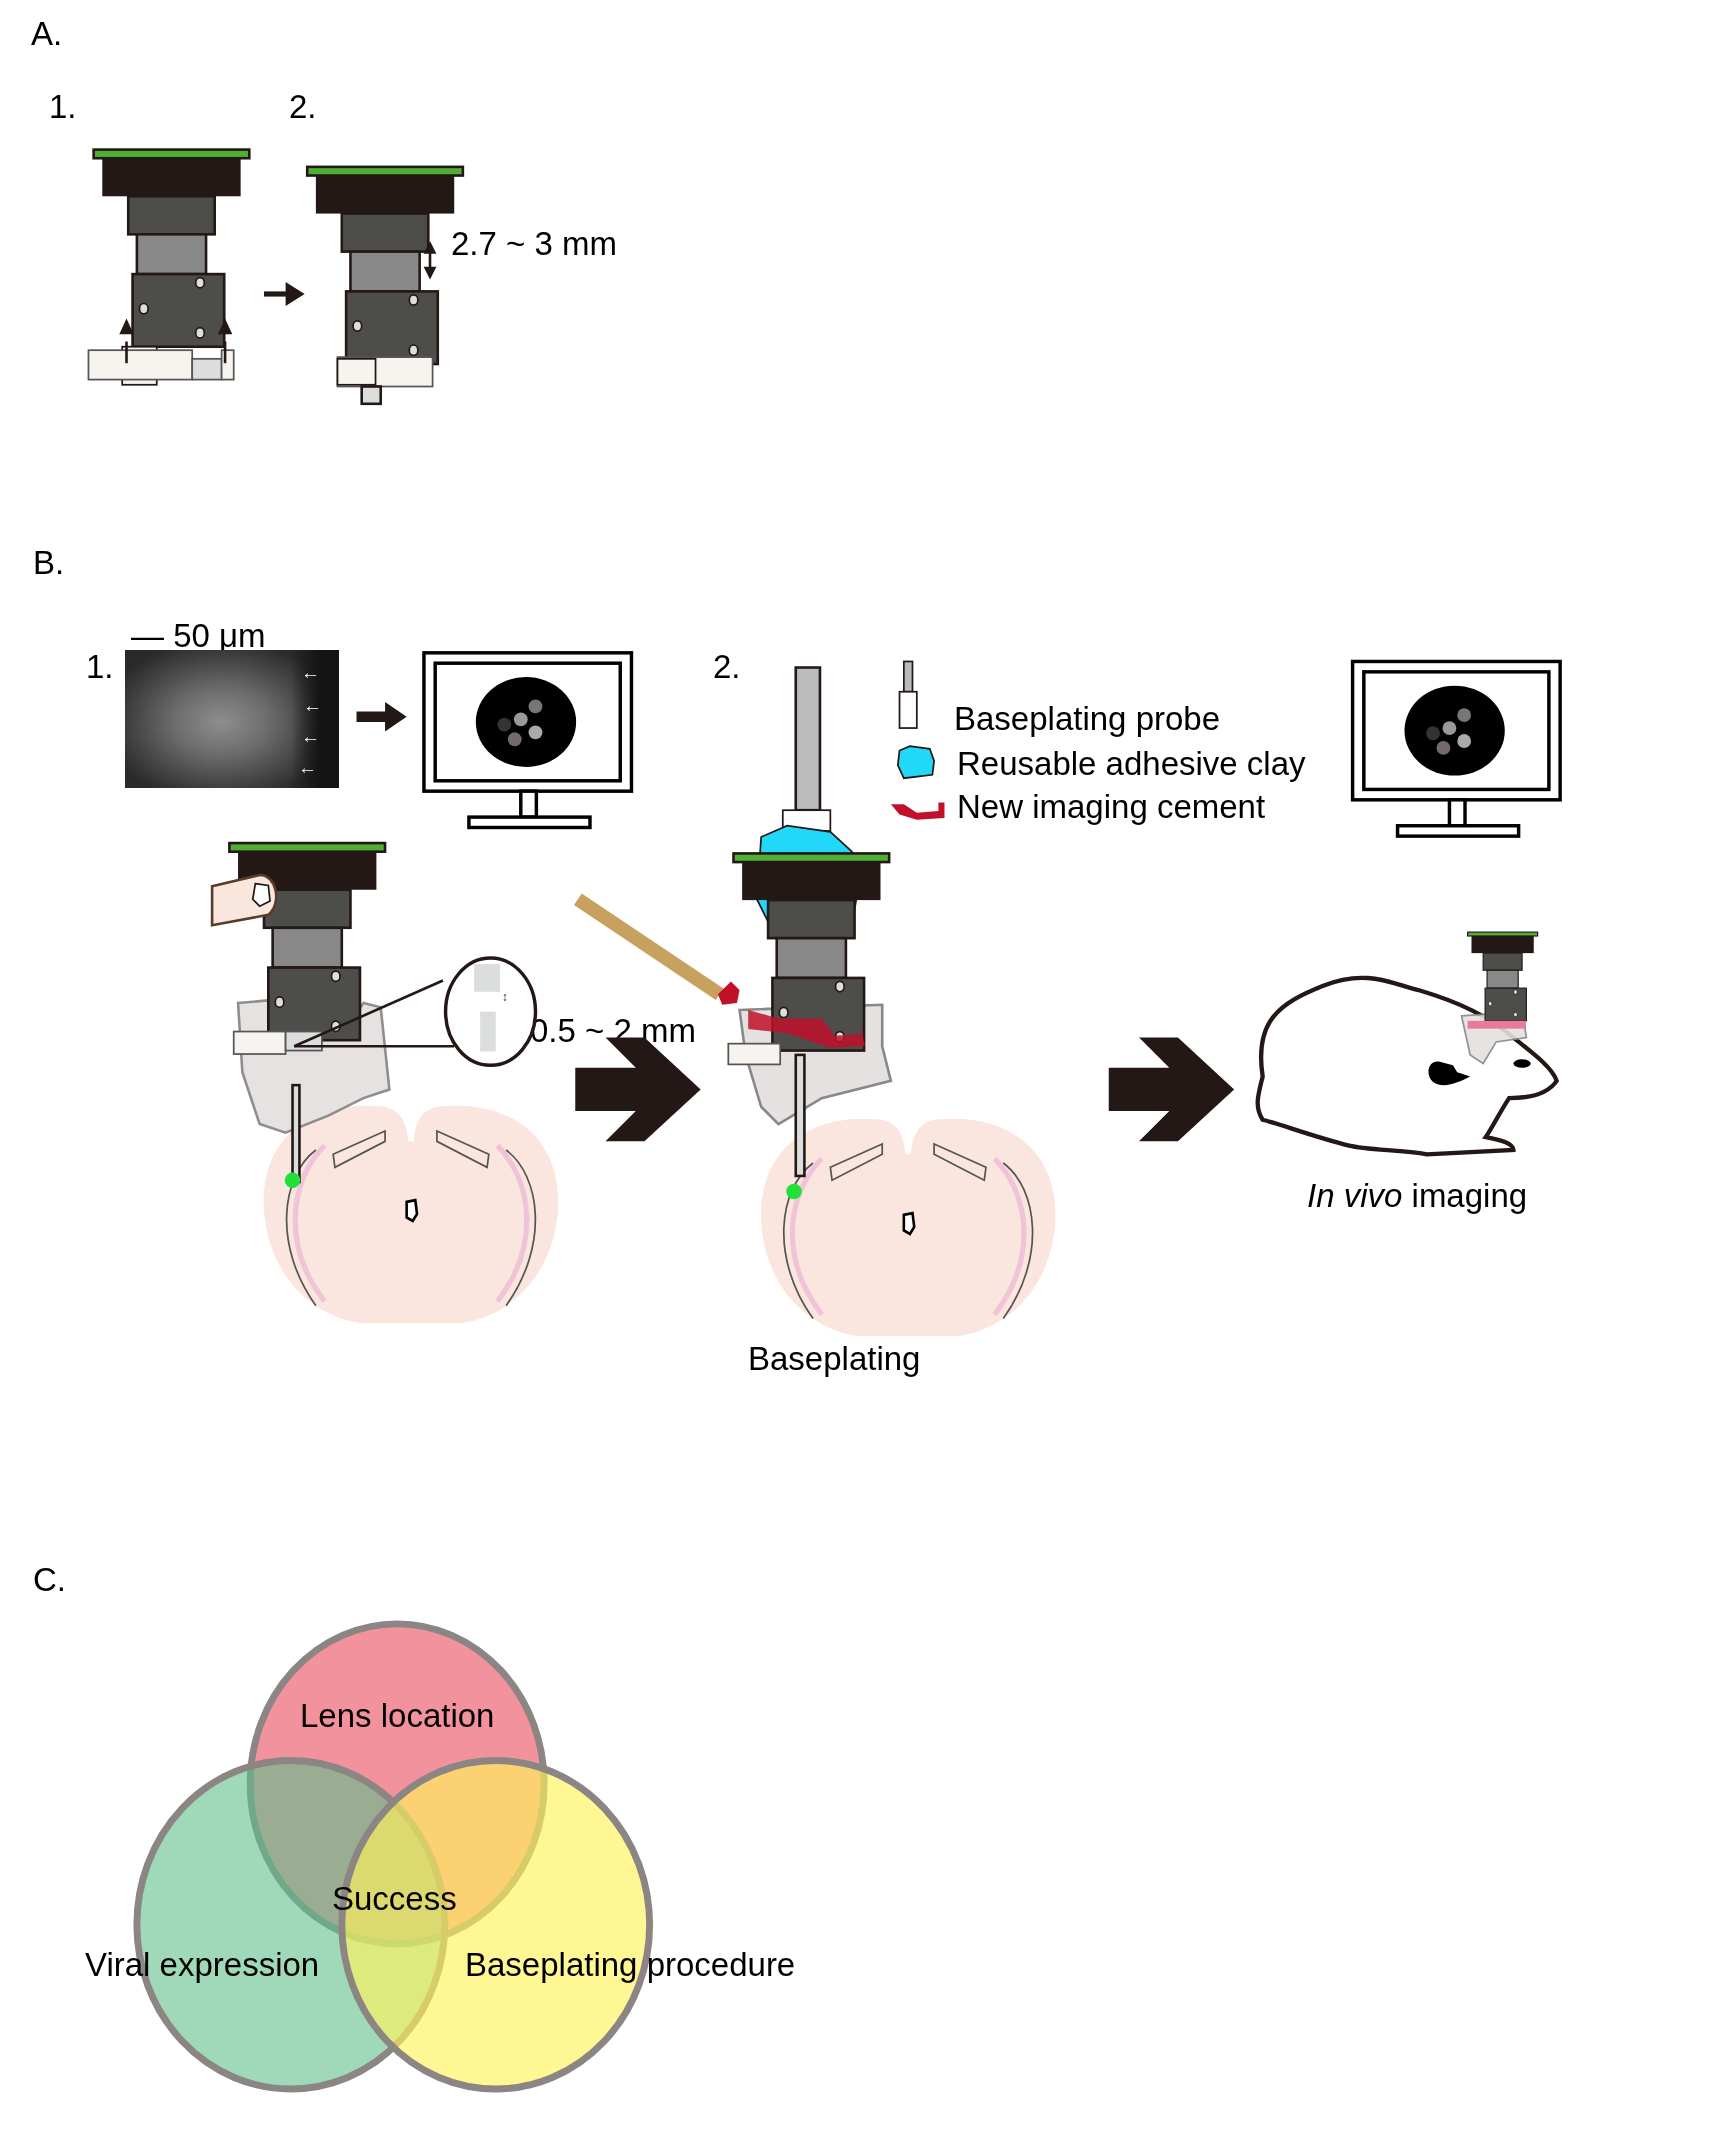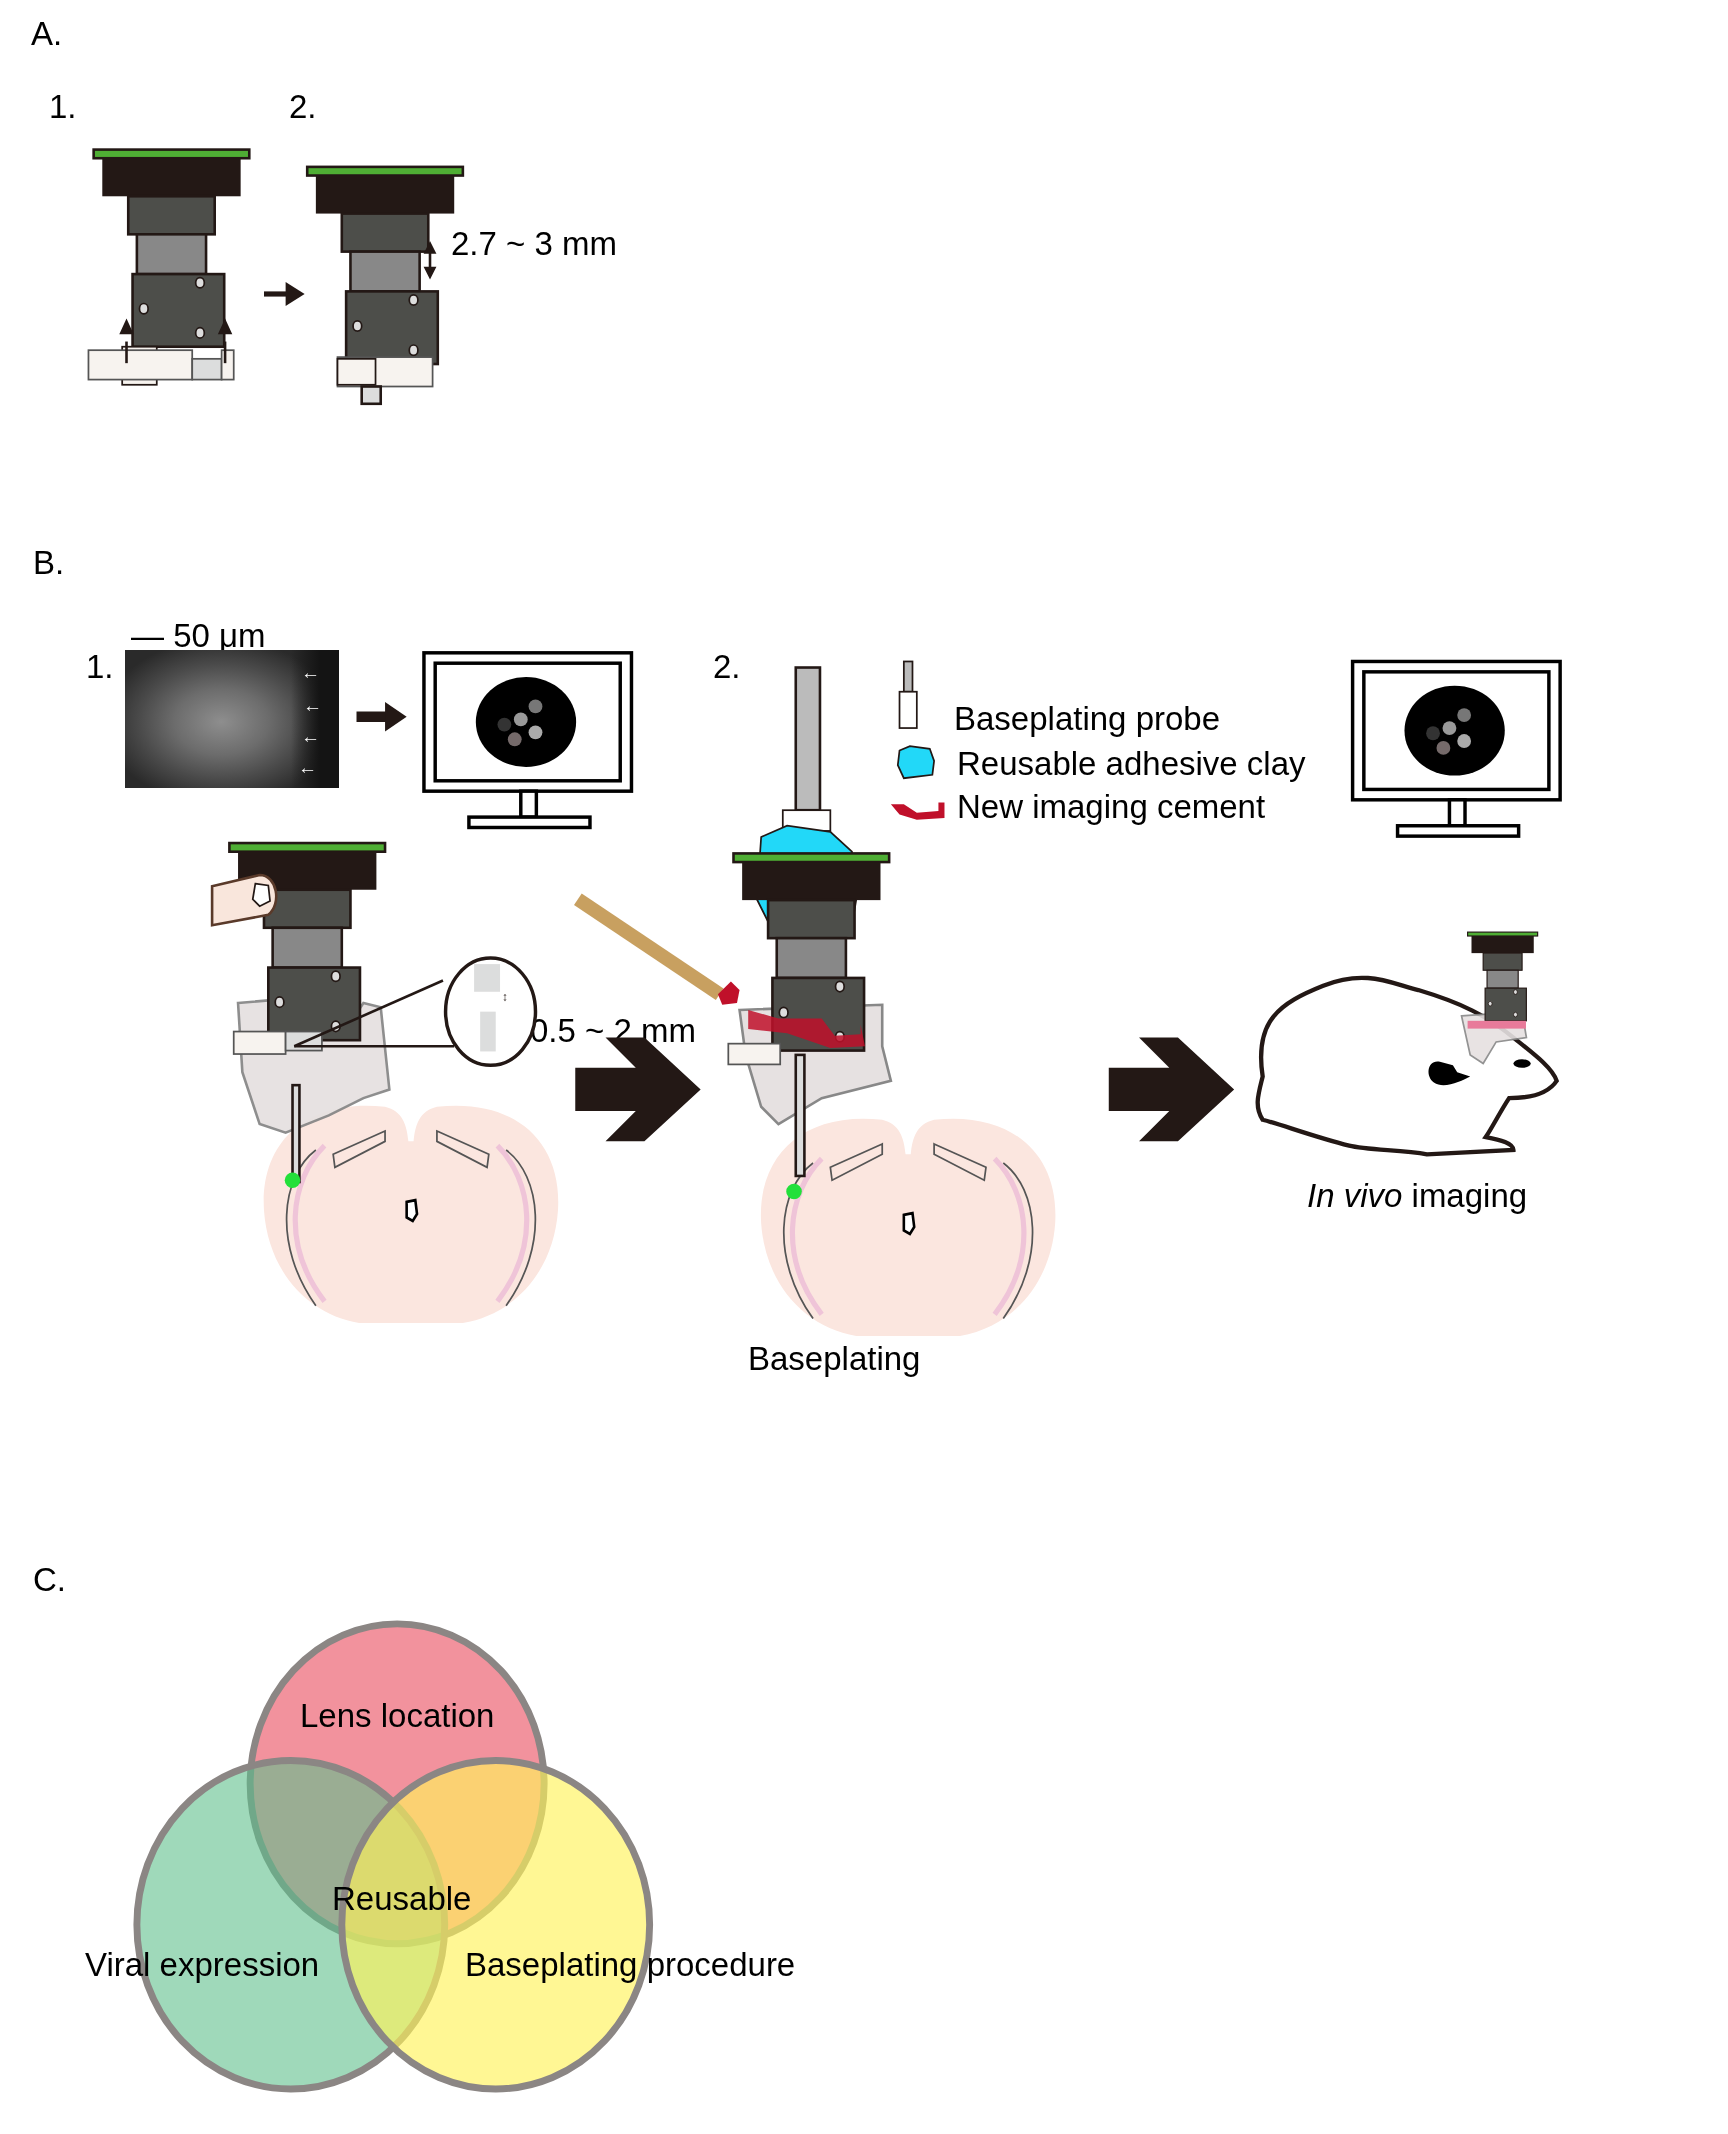--- a/index.html
+++ b/index.html
@@ -187,14 +187,14 @@
   <g stroke="#8b8684" stroke-width="8" opacity="1">
     <ellipse cx="459" cy="2063" rx="170" ry="185" fill="#ee6e7c" fill-opacity="0.75"></ellipse>
     <ellipse cx="336" cy="2226" rx="178" ry="190" fill="#5fbf8c" fill-opacity="0.6"></ellipse>
     <ellipse cx="573" cy="2226" rx="178" ry="190" fill="#fff25a" fill-opacity="0.65"></ellipse>
   </g>
 </svg>
 
 <div class="txt annot" style="left:300px;top:1699px;">Lens location</div>
 <div class="txt annot" style="left:85px;top:1948px;">Viral expression</div>
 <div class="txt annot" style="left:465px;top:1948px;">Baseplating procedure</div>
-<div class="txt annot" style="left:332px;top:1882px;">Reusable</div>
+<div class="txt annot" style="left:332px;top:1882px;">Success</div>
 
 
 </body></html>

